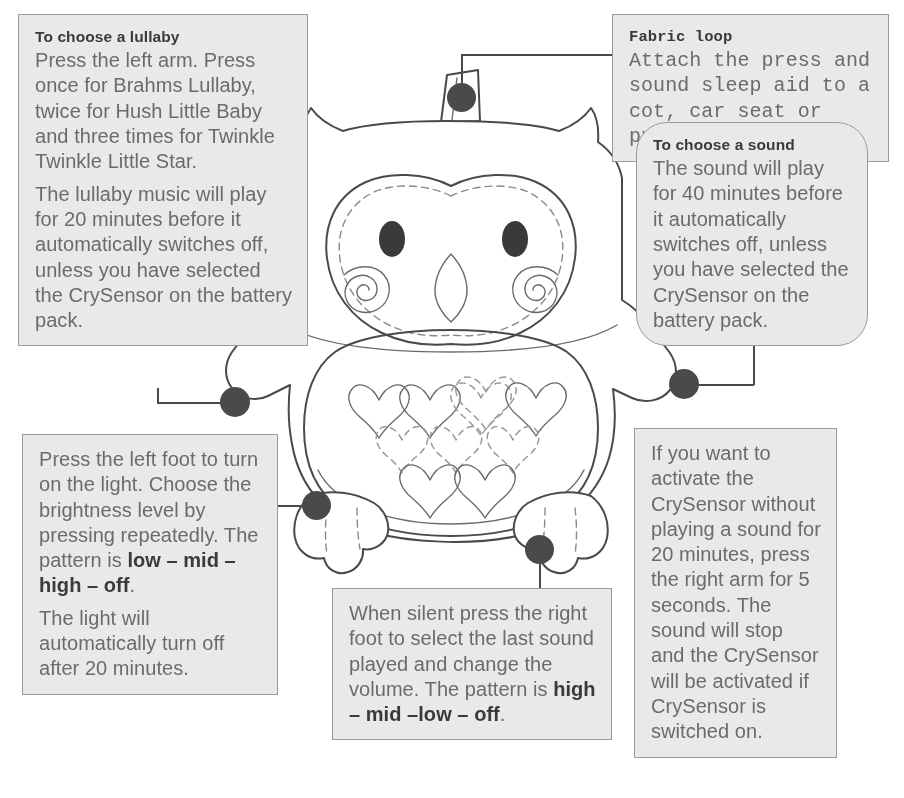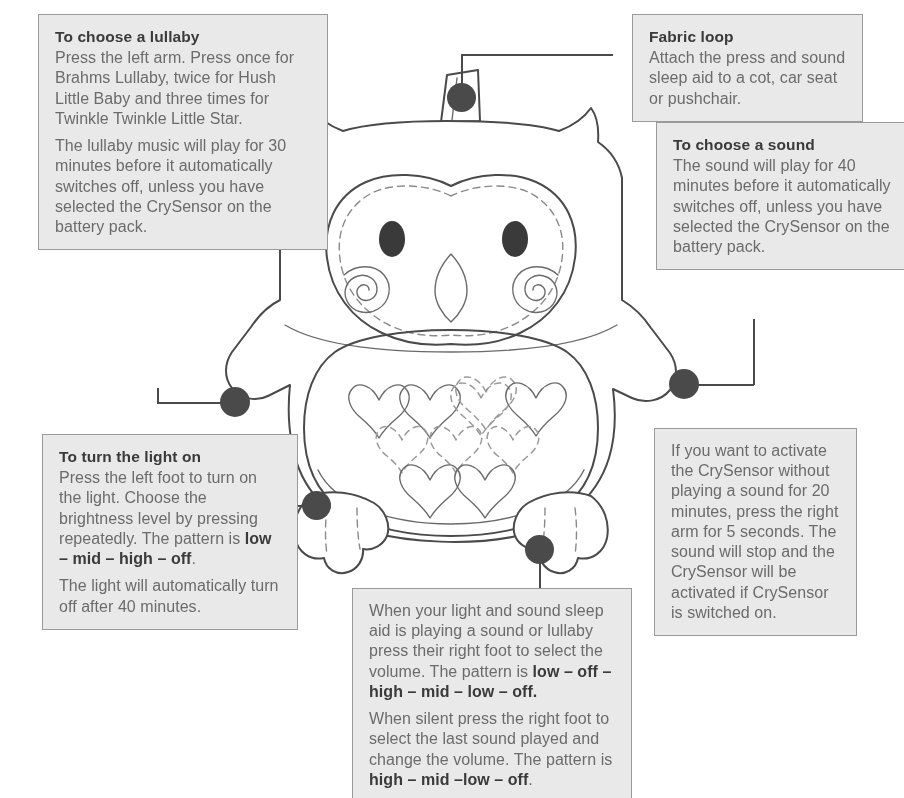--- a/index.html
+++ b/index.html
@@ -20,47 +20,46 @@
     overflow: hidden;
   }
   
   .callout {
     position: absolute;
     background: #e9e9e9;
     border: 1px solid #9a9a9a;
     box-sizing: border-box;
     padding: 12px 14px 12px 16px;
     z-index: 40;
-    margin-left: 20px;
   }
   .callout h3 {
     margin: 0 0 1px 0;
     font-size: 15.5px;
     line-height: 1.30;
     font-weight: bold;
     color: #3a3a3a;
     letter-spacing: 0.1px;
   }
   .callout p {
     margin: 0;
-    font-size: 16px;
+    font-size: 20px;
     line-height: 1.265;
     color: #6b6b6b;
     letter-spacing: 0.05px;
   }
   .callout p + p { margin-top: 7px; }
   .callout p b {
     color: #3a3a3a;
     font-weight: bold;
   }
 
   
   #box-lullaby { left: 18px;  top: 14px;  width: 290px; }
-  #box-loop    { left: 612px; top: 14px;  width: 231px; }
-  #box-sound   { left: 636px; top: 122px; width: 253px; }
+  #box-loop    { left: 612px; top: 14px;  width: 277px; font-family: Liberation Mono, monospace; }
+  #box-sound   { left: 636px; top: 122px; width: 232px; border-radius: 31px; }
   #box-cry     { left: 634px; top: 428px; width: 203px; }
   #box-light   { left: 22px;  top: 434px; width: 256px; }
   #box-volume  { left: 332px; top: 588px; width: 280px; }
 
   
   .conn {
     position: absolute;
     background: #4a4a4a;
     z-index: 20;
   }
@@ -275,41 +274,39 @@
 
   <div class="dot" style="left:447px; top:83px;  width:29px; height:29px;"></div>
   <div class="dot" style="left:220px; top:387px; width:30px; height:30px;"></div>
   <div class="dot" style="left:669px; top:369px; width:30px; height:30px;"></div>
   <div class="dot" style="left:302px; top:491px; width:29px; height:29px;"></div>
   <div class="dot" style="left:525px; top:535px; width:29px; height:29px;"></div>
 
   <div class="callout" id="box-lullaby">
     <h3>To choose a lullaby</h3>
     <p>Press the left arm. Press once for Brahms Lullaby, twice for Hush Little Baby and three times for Twinkle Twinkle Little Star.</p>
-    <p>The lullaby music will play for 30 minutes before it automatically switches off, unless you have selected the CrySensor on the battery pack.</p>
+    <p>The lullaby music will play for 20 minutes before it automatically switches off, unless you have selected the CrySensor on the battery pack.</p>
   </div>
 
   <div class="callout" id="box-loop">
     <h3>Fabric loop</h3>
     <p>Attach the press and sound sleep aid to a cot, car seat or pushchair.</p>
   </div>
 
   <div class="callout" id="box-sound">
     <h3>To choose a sound</h3>
     <p>The sound will play for 40 minutes before it automatically switches off, unless you have selected the CrySensor on the battery pack.</p>
   </div>
 
   <div class="callout" id="box-cry">
     <p>If you want to activate the CrySensor without playing a sound for 20 minutes, press the right arm for 5 seconds. The sound will stop and the CrySensor will be activated if CrySensor is switched on.</p>
   </div>
 
   <div class="callout" id="box-light">
-    <h3>To turn the light on</h3>
     <p><span>Press the left foot to turn on the light. Choose the brightness level by pressing repeatedly. The pattern is </span><b>low – mid – high – off</b><span>.</span></p>
-    <p>The light will automatically turn off after 40 minutes.</p>
+    <p>The light will automatically turn off after 20 minutes.</p>
   </div>
 
   <div class="callout" id="box-volume">
-    <p><span>When your light and sound sleep aid is playing a sound or lullaby press their right foot to select the volume. The pattern is </span><b>low – off – high – mid – low – off.</b></p>
     <p><span>When silent press the right foot to select the last sound played and change the volume. The pattern is </span><b>high – mid –low – off</b><span>.</span></p>
   </div>
 
 </div>
 
 </body></html>

